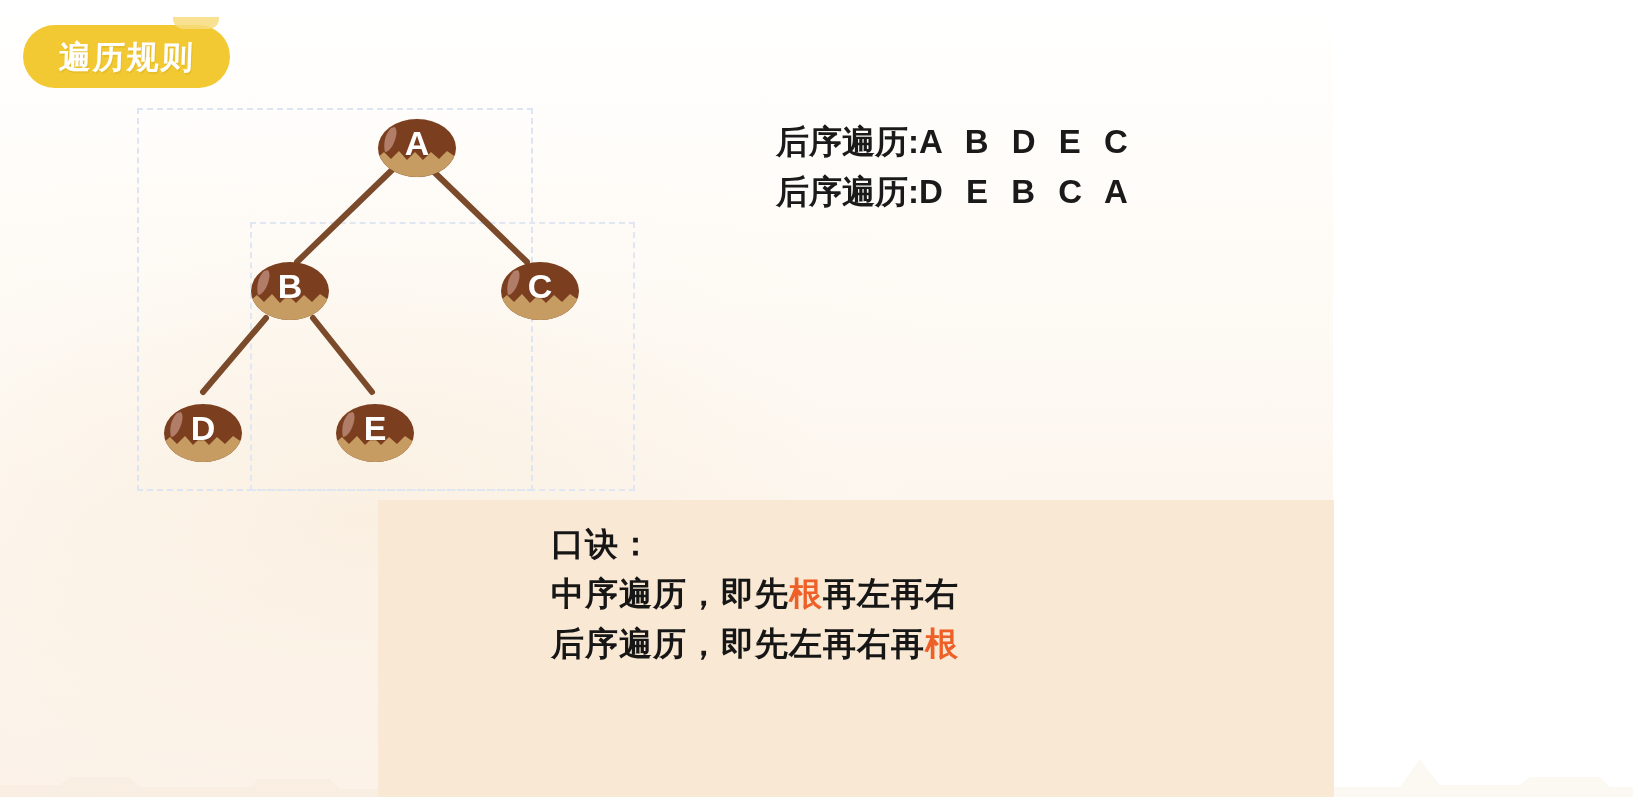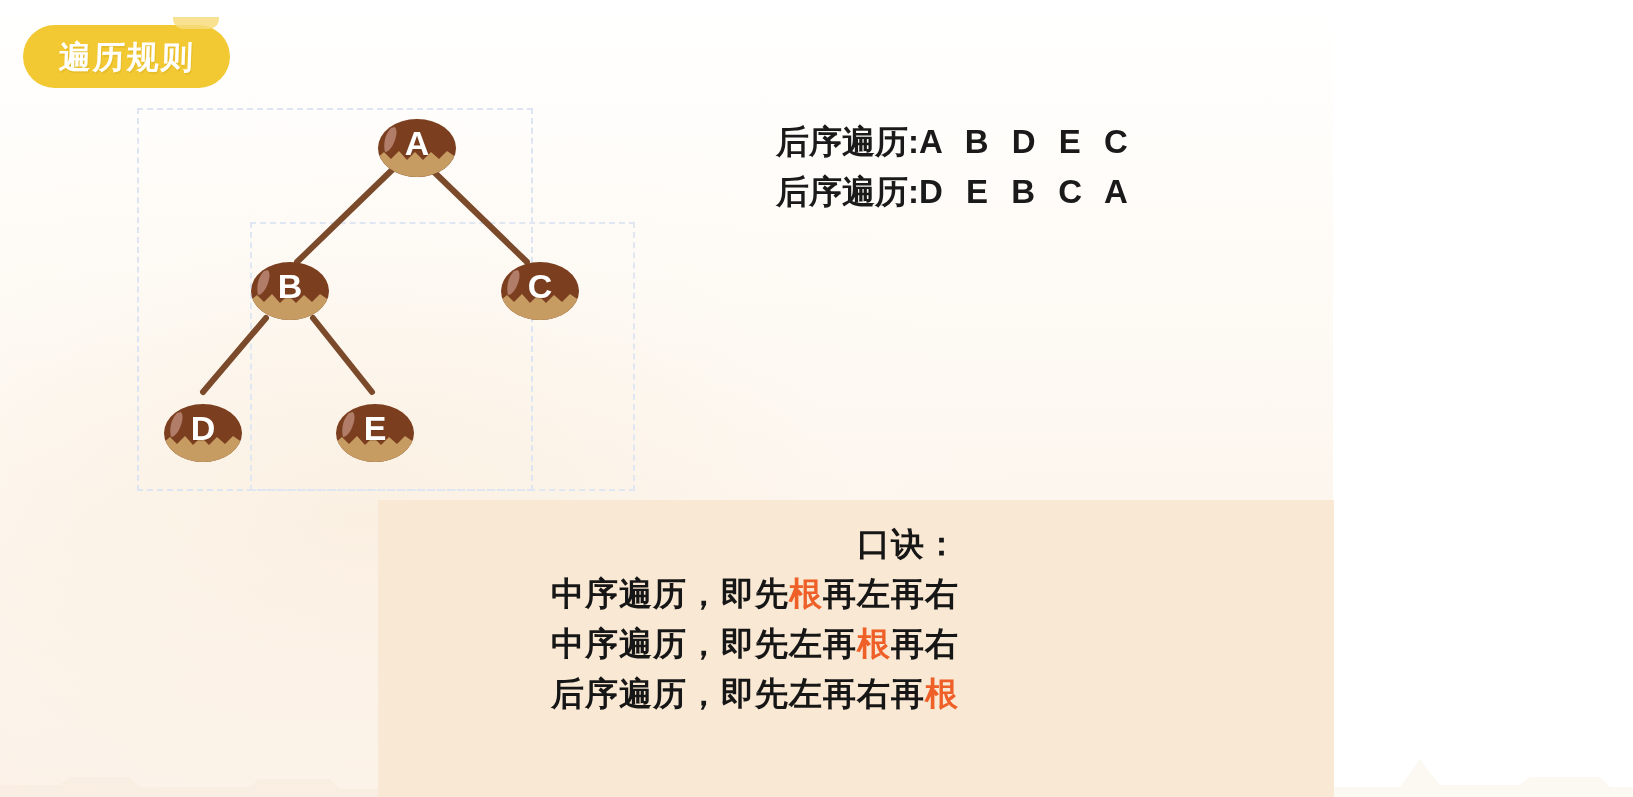--- a/index.html
+++ b/index.html
@@ -164,21 +164,20 @@
   .traversal-line .seq { letter-spacing: 7px; text-align: right; }
 
   
   .mnemonic-box {
     position: absolute;
     left: 378px;
     top: 500px;
     width: 956px;
     height: 297px;
     background: #f9e8d3;
-    text-align: right;
   }
   .mnemonic-inner {
     position: absolute;
     left: 173px;
     top: 19px;
   }
   .mnemonic-title {
     font-size: 33px;
     font-weight: bold;
     color: #161616;
@@ -313,19 +312,18 @@
     <div class="traversal-line"><span>后序遍历:</span><span class="seq">A B D E C</span></div>
     <div class="traversal-line"><span>后序遍历:</span><span class="seq">D E B C A</span></div>
   </div>
 
   <div class="mnemonic-box">
     <div class="mnemonic-inner">
       <div class="mnemonic-title">口诀：</div>
 
       <div class="mnemonic-line"><span>中序遍历，即先</span><span class="hl">根</span><span>再左再右</span></div>
 
-      <div class="mnemonic-line"><span>中序遍历，即先左再</span><span class="hl">根</span><span>再右</span></div>
 
       <div class="mnemonic-line"><span>后序遍历，即先左再右再</span><span class="hl">根</span><span></span></div>
     </div>
   </div>
 
 </div>
 
 </body></html>

